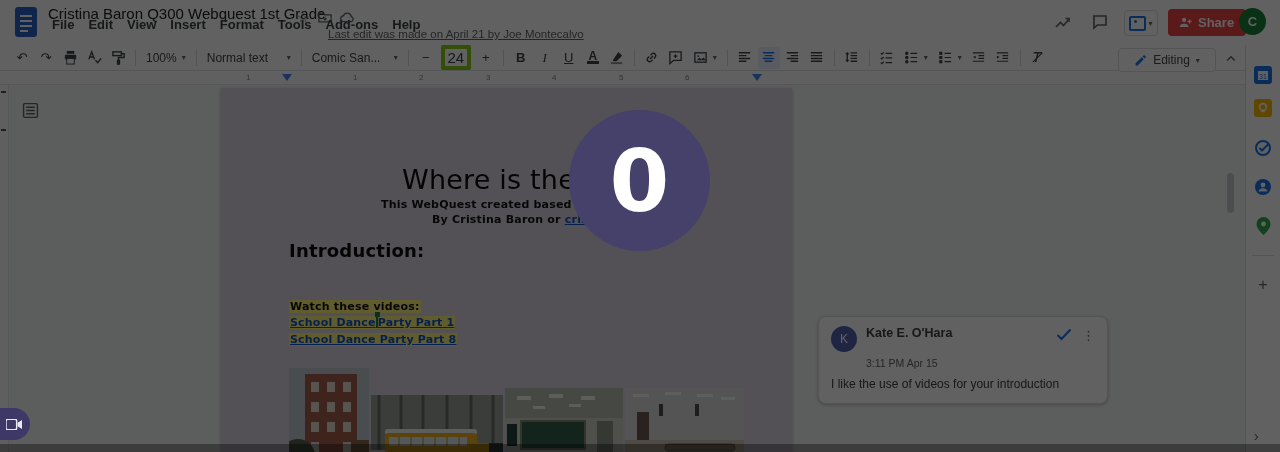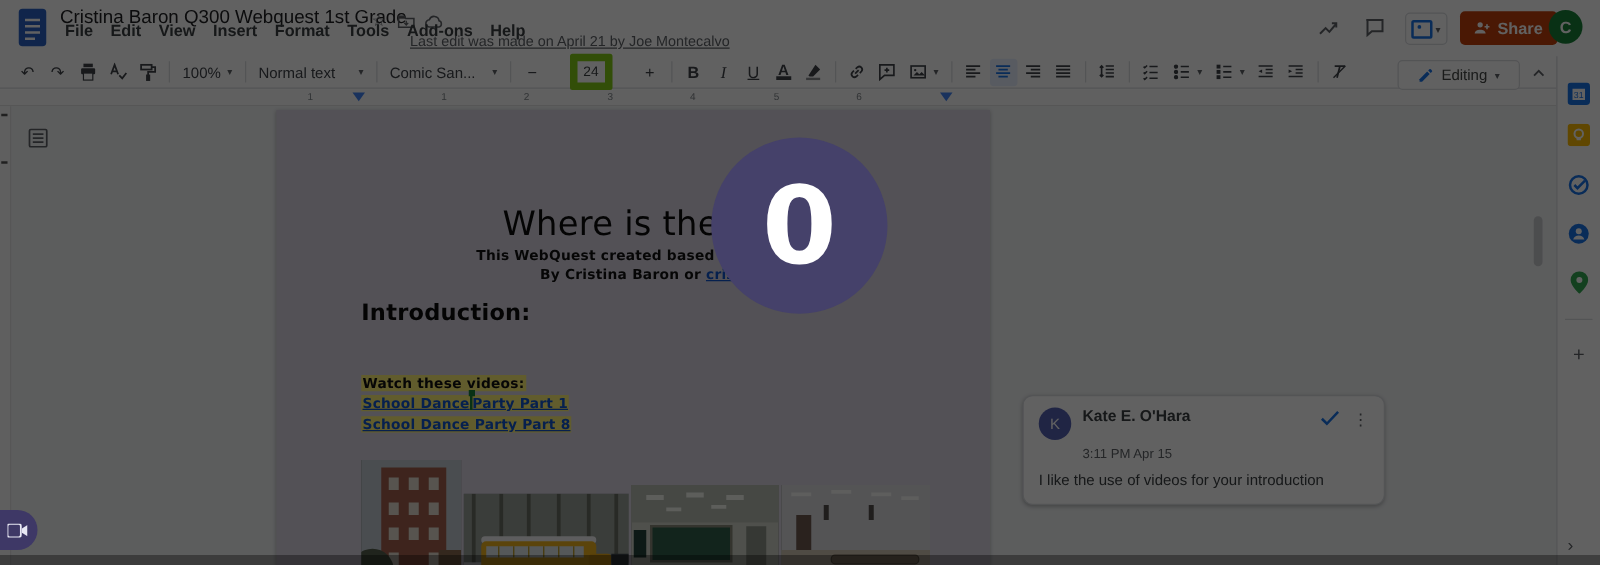--- a/index.html
+++ b/index.html
@@ -12,33 +12,33 @@
   .docs-icon i{position:absolute;left:5px;width:12px;height:2px;background:#fff;}
   .doc-title{position:absolute;left:48px;top:5px;font-size:15px;color:#202124;white-space:nowrap;}
   .title-ico{position:absolute;top:8px;color:#5f6368;font-size:13px;width:18px;height:18px;display:flex;align-items:center;justify-content:center;}
   .menubar{position:absolute;left:46px;top:16px;display:flex;gap:2px;font-weight:bold;}
   .menu-item{font-size:13px;color:#3c4043;padding:1px 6px;border-radius:3px;cursor:default;}
   .last-edit{position:absolute;left:328px;top:28px;font-size:11.5px;color:#5f6368;text-decoration:underline;white-space:nowrap;}
   .hdr-ico{position:absolute;top:11px;width:22px;height:22px;color:#5f6368;display:flex;align-items:center;justify-content:center;}
   .meet-btn{position:absolute;left:1124px;top:10px;width:32px;height:24px;border:1px solid #dadce0;border-radius:4px;display:flex;align-items:center;justify-content:center;gap:2px;color:#1a73e8;}
   .meet-box{width:13px;height:11px;border:2px solid #1a73e8;border-radius:2px;position:relative;}
   .meet-box::after{content:"";position:absolute;left:3px;top:2px;width:3px;height:3px;background:#1a73e8;border-radius:50%;}
-  .share-btn{position:absolute;left:1168px;top:9px;height:27px;padding:0 12px 0 10px;background:#c2410c;color:#fff;
+  .share-btn{position:absolute;left:1168px;top:9px;height:27px;padding:0 12px 0 10px;background:#ef4444;color:#fff;
              border-radius:4px;display:flex;align-items:center;gap:6px;font-size:13px;font-weight:bold;}
   .avatar{position:absolute;left:1239px;top:8px;width:27px;height:27px;border-radius:50%;background:#188038;color:#fff;
           display:flex;align-items:center;justify-content:center;font-size:13px;font-weight:bold;}
   
   .toolbar{position:absolute;left:0;top:45px;width:1280px;height:26px;background:#fff;border-bottom:1px solid #dadce0;
            display:flex;align-items:center;padding-left:10px;box-sizing:border-box;}
   .tb{height:22px;min-width:22px;display:flex;align-items:center;justify-content:center;color:#3f4349;border-radius:3px;margin:0 1px;font-size:13px;}
   .tb.active{background:#e8f0fe;color:#1a73e8;}
   .tb-sep{width:1px;height:17px;background:#dadce0;margin:0 5px;}
   .tb-drop{font-size:12px;padding:0 4px;display:flex;align-items:center;gap:5px;color:#3f4349;}
   .caret{font-size:8px;color:#5f6368;}
-  .size-box{width:22px;height:17px;border:6px solid #84cc16;border-radius:2px;display:flex;align-items:center;justify-content:center;font-size:11px;margin:0 18px;}
+  .size-box{width:22px;height:17px;border:4px solid #84cc16;border-radius:2px;display:flex;align-items:center;justify-content:center;font-size:15px;margin:0 3px;}
   .bold{font-weight:bold;}
   .ital{font-style:italic;font-family:"Liberation Serif",serif;}
   .undl{text-decoration:underline;}
   .acolor{display:flex;flex-direction:column;align-items:center;line-height:10px;font-size:12px;}
   .acolor b{font-weight:bold;}
   .acolor i{width:12px;height:3px;background:#3f4349;}
   .mode-btn{position:absolute;left:1118px;top:48px;width:96px;height:22px;border:1px solid #dadce0;border-radius:4px;
             display:flex;align-items:center;justify-content:center;gap:6px;font-size:12px;color:#444746;background:#fff;}
   .collapse{position:absolute;left:1221px;top:49px;width:20px;height:20px;color:#5f6368;display:flex;align-items:center;justify-content:center;}
   

